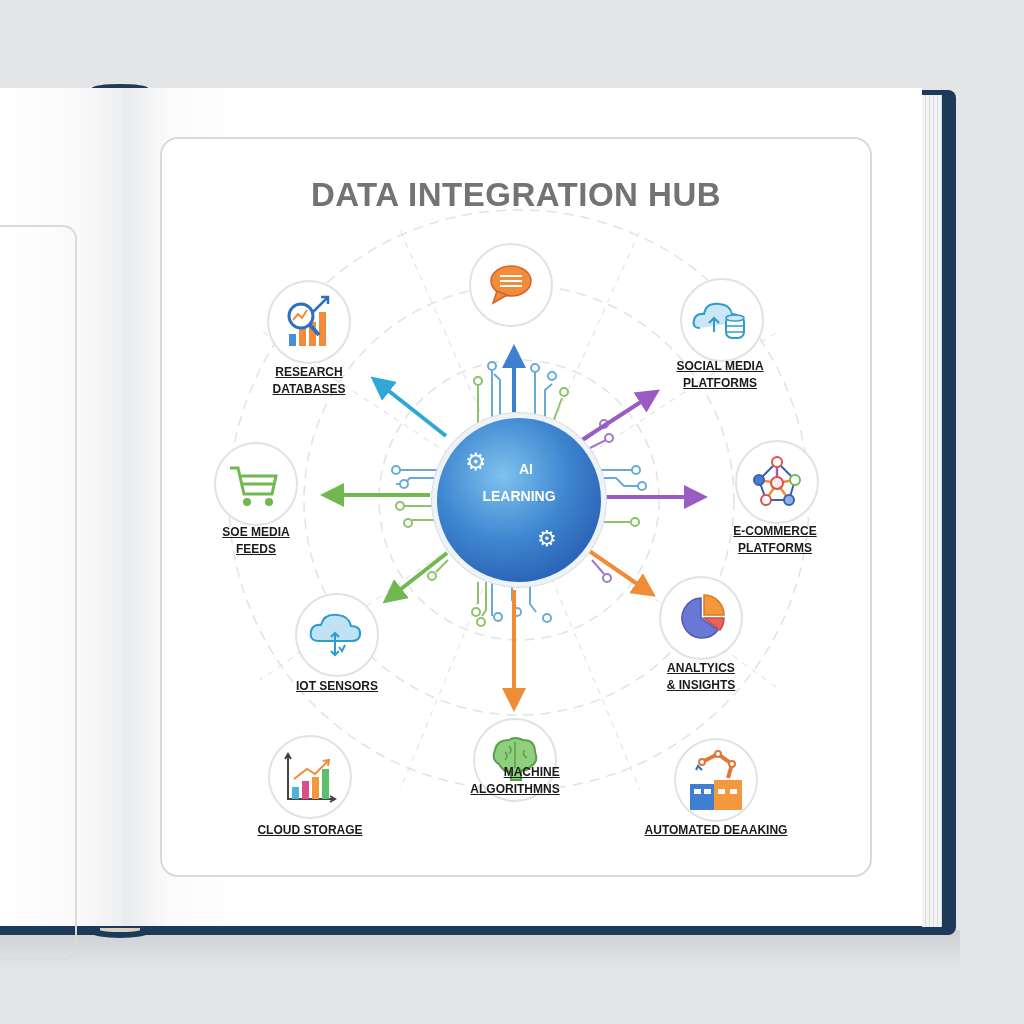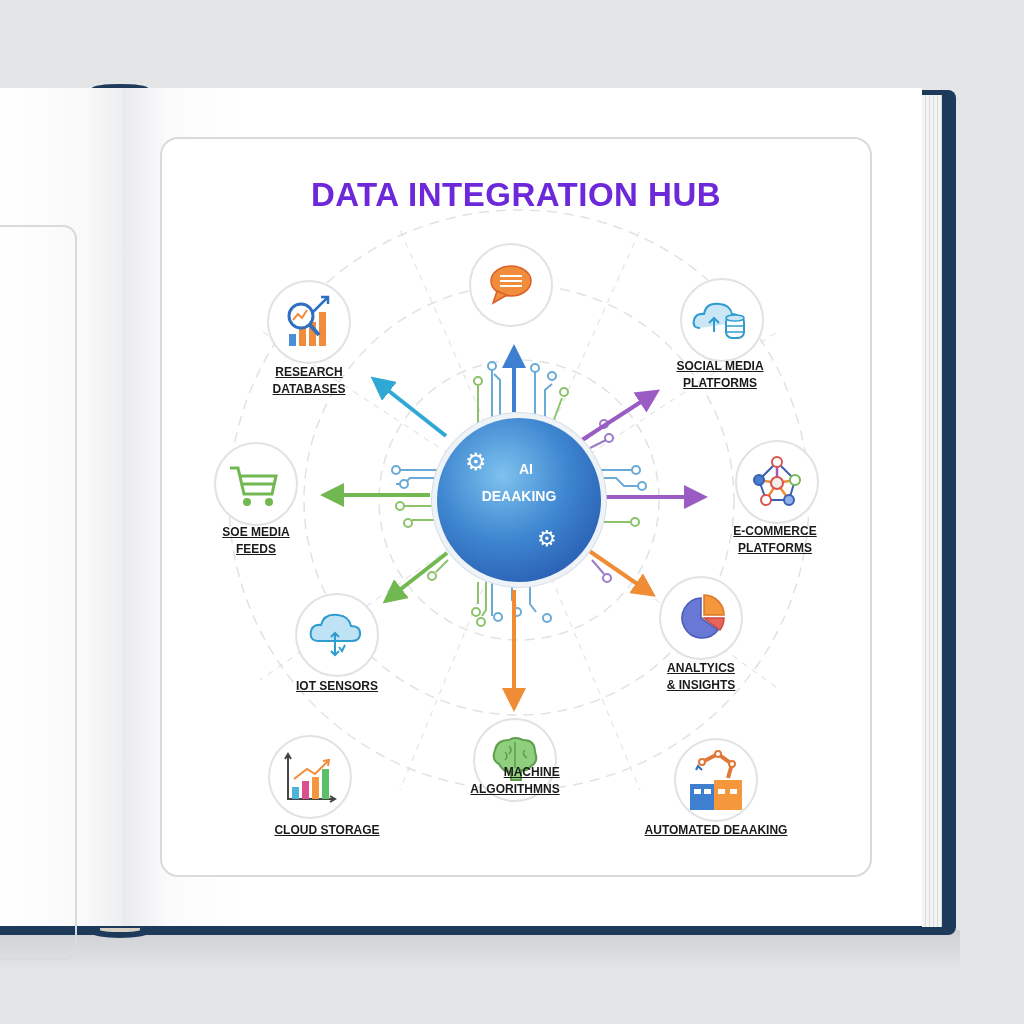--- a/index.html
+++ b/index.html
@@ -7,21 +7,21 @@
   .shadow{position:absolute;left:0;top:930px;width:960px;height:40px;background:linear-gradient(#cfd0d3,rgba(228,229,231,0));}
   .cover{position:absolute;left:0;top:90px;width:956px;height:845px;background:#1e3a5a;border-radius:0 8px 8px 0;}
   .left-page{position:absolute;left:0;top:88px;width:122px;height:838px;background:linear-gradient(90deg,#ffffff 0%,#f9f9fa 70%,#eeeff0 100%);}
   .left-panel{position:absolute;left:0;top:137px;width:77px;height:735px;border:2px solid #d8dadd;border-left:none;border-radius:0 14px 14px 0;box-sizing:border-box;}
   .right-page{position:absolute;left:122px;top:88px;width:800px;height:838px;background:linear-gradient(90deg,#e9eaec 0%,#fbfbfc 6%,#ffffff 15%,#ffffff 100%);}
   .page-edges{position:absolute;left:922px;top:95px;width:20px;height:832px;background:repeating-linear-gradient(90deg,#f4f4f5 0 3px,#d9dadc 3px 4px);}
   .spine-top{position:absolute;left:92px;top:84px;width:56px;height:8px;background:#1e3a5a;border-radius:50% 50% 0 0;}
   .spine-bottom{position:absolute;left:92px;top:928px;width:56px;height:10px;background:#1e3a5a;border-radius:0 0 50% 50%;}
   .spine-bottom:after{content:"";position:absolute;left:8px;top:0;width:40px;height:4px;background:#d8d0c0;border-radius:0 0 50% 50%;}
   .panel{position:absolute;left:160px;top:137px;width:712px;height:740px;border:2px solid #d8dadd;border-radius:18px;box-sizing:border-box;background:#fff;}
-  .title{position:absolute;left:160px;top:176px;width:712px;text-align:center;font-weight:700;font-size:33px;color:#6d28d9;letter-spacing:0.5px;}
+  .title{position:absolute;left:160px;top:176px;width:712px;text-align:center;font-weight:700;font-size:33px;color:#737373;letter-spacing:0.5px;}
   svg.diagram{position:absolute;left:0;top:0;}
   .node-label{position:absolute;text-align:center;font-weight:700;font-size:12px;line-height:17px;color:#1a1a1a;text-transform:uppercase;white-space:nowrap;transform:translateX(-50%);text-decoration:underline;}
   .icon-ring{position:absolute;width:84px;height:84px;border-radius:50%;border:2px solid #e0e2e5;box-sizing:border-box;transform:translate(-50%,-50%);background:#fff;}
   .icon-ring svg{position:absolute;left:0;top:0;}
   .hub{position:absolute;left:437px;top:418px;width:164px;height:164px;border-radius:50%;
        background:radial-gradient(circle at 40% 35%,#7ec2ee 0%,#3e86d0 45%,#2a5fb3 80%,#214f9c 100%);
        box-shadow:0 0 0 5px #eef3f8,0 0 0 6px #d7dee6;}
   .hub-text{position:absolute;left:0;top:38px;width:164px;text-align:center;color:#fff;font-weight:700;font-size:14px;line-height:27px;}
   .hub-gear{position:absolute;color:#fff;font-size:24px;}
 </style>
@@ -139,21 +139,21 @@
     <line x1="585" y1="548" x2="646" y2="590" stroke="#ef8c35" marker-end="url(#mOrange)"></line>
     <line x1="514" y1="590" x2="514" y2="700" stroke="#ef8c35" marker-end="url(#mOrange)"></line>
   </g>
 </svg>
 
 <div class="hub">
   <span class="hub-gear" style="left:28px;top:30px;">⚙</span>
   <span class="hub-gear" style="left:100px;top:108px;font-size:22px;">⚙</span>
   <div class="hub-text">
     <div style="padding-left:14px;">AI</div>
-    <div>DEAAKING</div>
+    <div>LEARNING</div>
   </div>
 </div>
 
 <div class="icon-ring" style="left:309px;top:322px;">
   <svg width="80" height="80">
     <rect x="20" y="52" width="7" height="12" fill="#4a90d9"></rect>
     <rect x="30" y="46" width="7" height="18" fill="#f08c3a"></rect>
     <rect x="40" y="40" width="7" height="24" fill="#f08c3a"></rect>
     <rect x="50" y="30" width="7" height="34" fill="#f08c3a"></rect>
     <circle cx="32" cy="34" r="12" fill="#fff" stroke="#2f6fbf" stroke-width="3"></circle>
@@ -267,21 +267,21 @@
     <path d="M15 22 L18 17 L21 22" stroke="#444" stroke-width="2" fill="none"></path>
     <path d="M60 59 L65 62 L60 65" stroke="#444" stroke-width="2" fill="none"></path>
     <rect x="22" y="50" width="7" height="12" fill="#4fb3d9"></rect>
     <rect x="32" y="44" width="7" height="18" fill="#d9508a"></rect>
     <rect x="42" y="40" width="7" height="22" fill="#f4973d"></rect>
     <rect x="52" y="32" width="7" height="30" fill="#5cbf6a"></rect>
     <path d="M24 42 L37 32 L45 37 L58 24" stroke="#f08c3a" stroke-width="2" fill="none"></path>
     <path d="M53 24 L59 23 L58 29" stroke="#f08c3a" stroke-width="2" fill="none"></path>
   </svg>
 </div>
-<div class="node-label" style="left:310px;top:822px;margin-left:17px;">
+<div class="node-label" style="left:310px;top:822px;">
   <div>CLOUD STORAGE</div>
 </div>
 
 <div class="icon-ring" style="left:515px;top:760px;">
   <svg width="80" height="80">
     <path d="M24 44 Q16 40 20 30 Q22 20 34 20 Q40 16 48 20 Q60 20 60 32 Q64 42 56 46 Q52 52 46 50 L46 60 H36 L36 52 Q28 52 24 44 Z" fill="#8fcf7d" stroke="#5c9e4c" stroke-width="2"></path>
     <path d="M40 22 V48 M30 32 Q34 36 30 40 M50 30 Q46 34 52 38 M34 26 Q38 30 34 34" stroke="#5c9e4c" stroke-width="1.5" fill="none"></path>
   </svg>
 </div>
 <div class="node-label" style="left:515px;top:764px;text-align:right;">

